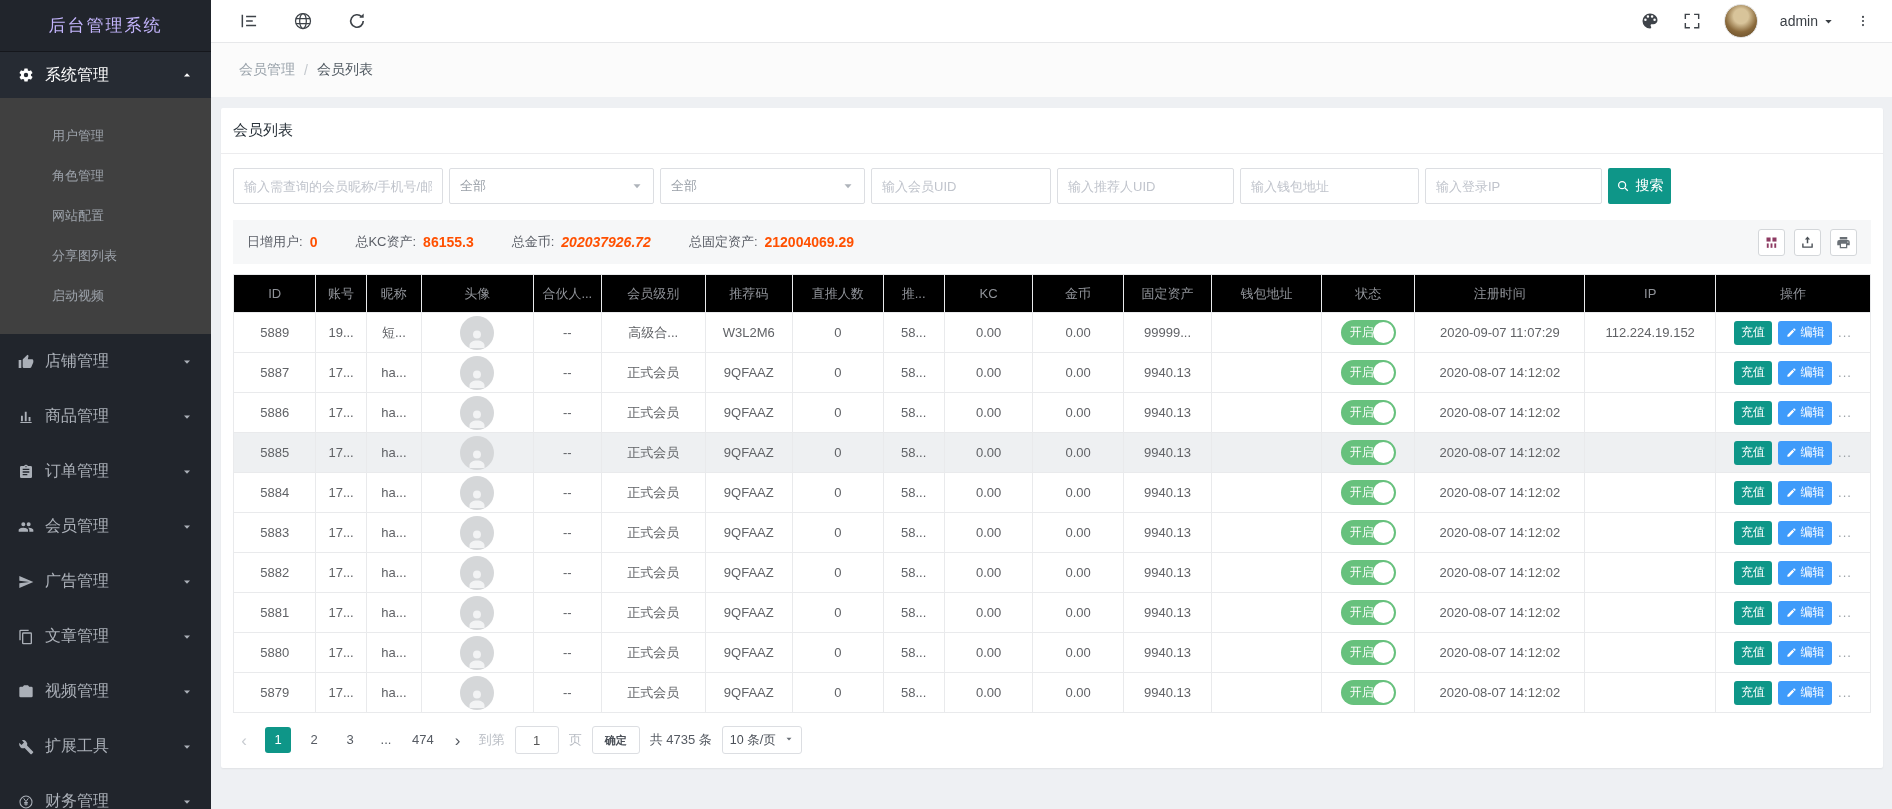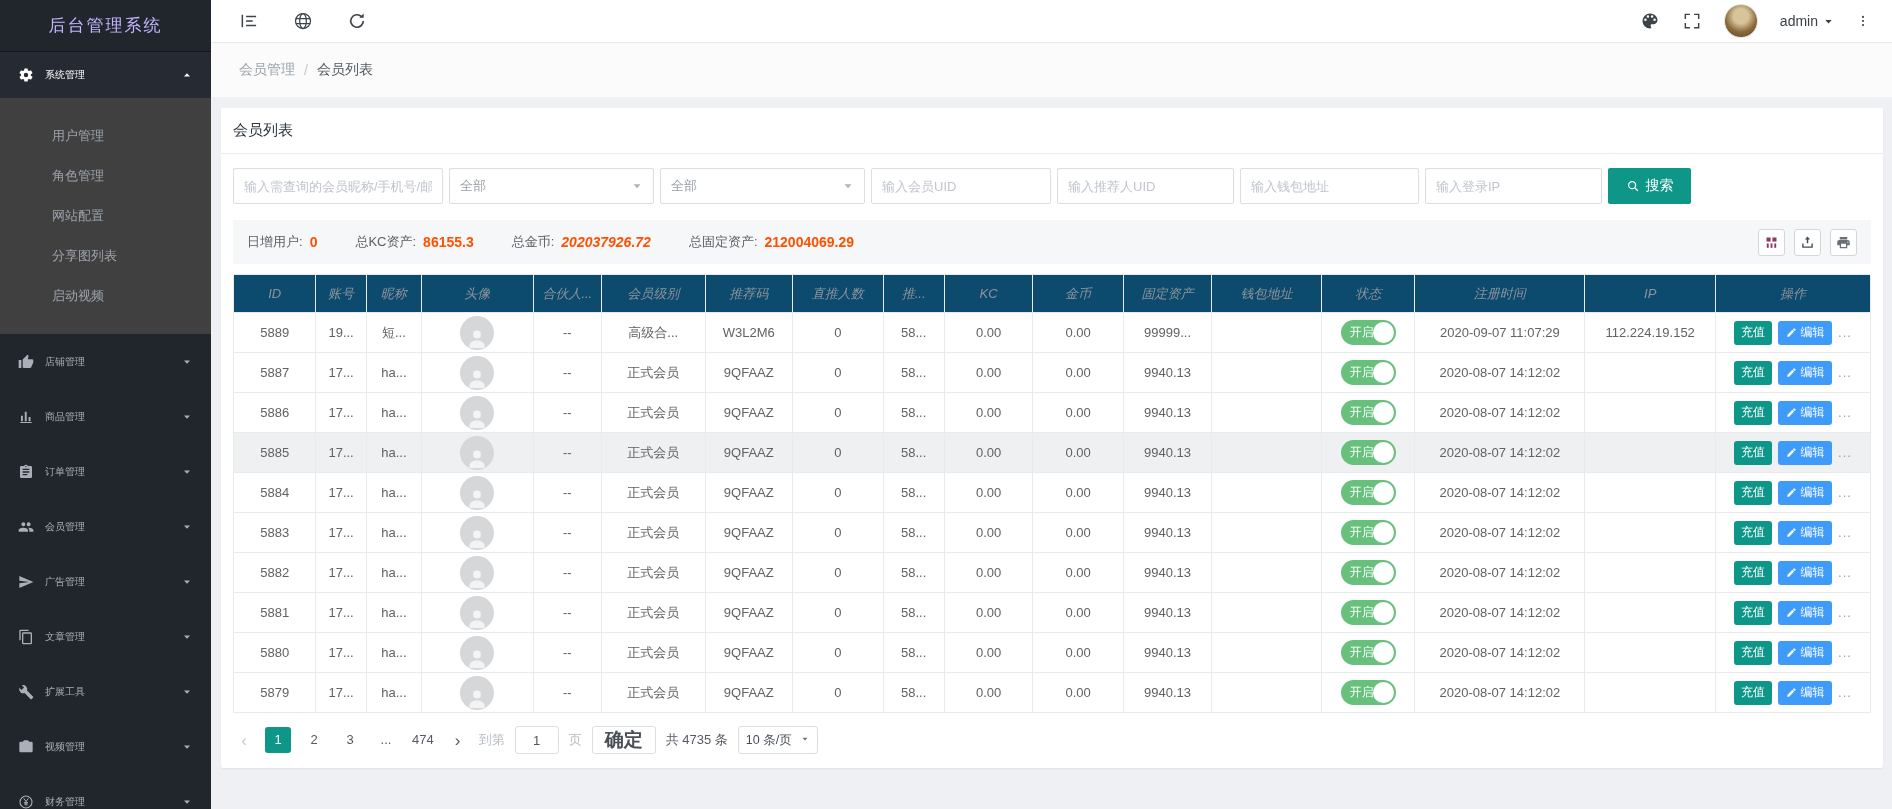--- a/index.html
+++ b/index.html
@@ -4,21 +4,21 @@
 <style>
   * { margin:0; padding:0; box-sizing:border-box; }
   html,body { background:#e9ebee; }
   body { font-family:"Liberation Sans","DejaVu Sans",sans-serif; }
   .app { width:1892px; height:809px; display:flex; overflow:hidden; background:#eef0f3; position:relative; }
 
   
   .sidebar { width:211px; flex-shrink:0; background:#21252c; display:flex; flex-direction:column; overflow:hidden; }
   .sidebar-title { height:52px; line-height:52px; text-align:center; color:#c4b5fd; font-size:17px; letter-spacing:2px; border-bottom:1px solid #15171c; flex-shrink:0; }
   .menu { flex:1; overflow:hidden; }
-  .menu-parent { height:46px; display:flex; align-items:center; padding:0 18px; gap:11px; font-size:10px; color:#abb0b8; cursor:pointer; }
+  .menu-parent { height:46px; display:flex; align-items:center; padding:0 18px; gap:11px; font-size:16px; color:#abb0b8; cursor:pointer; }
   .menu-parent.tall { height:55px; }
   .menu-parent.active { color:#ffffff; background:#262b33; }
   .menu-parent .mp-icon { width:16px; height:16px; flex-shrink:0; display:inline-flex; }
   .menu-parent .mp-icon svg { width:16px; height:16px; }
   .menu-parent .caret { margin-left:auto; display:inline-flex; }
   .menu-parent .caret svg { width:12px; height:12px; }
   .submenu { background:#404040; padding:18px 0; }
   .submenu-item { height:40px; line-height:40px; padding-left:52px; font-size:13px; color:#9da3ab; cursor:pointer; }
 
   
@@ -39,39 +39,39 @@
   .content { flex:1; overflow:hidden; padding:11px 9px 0 10px; }
   .card { background:#ffffff; border-radius:2px; box-shadow:0 1px 2px rgba(0,0,0,.06); }
   .card-title-row { padding:13px 12px; font-size:15px; color:#29323a; border-bottom:1px solid #ececee; }
 
   
   .filters { display:flex; align-items:center; gap:6px; padding:14px 12px 13px; }
   .f-input { height:36px; border:1px solid #dcdee2; border-radius:2px; padding:0 10px; font-size:13px; color:#555; background:#fff; font-family:inherit; }
   .f-input::placeholder { color:#c0c4cc; }
   .select-box { height:36px; border:1px solid #dcdee2; border-radius:2px; background:#fff; display:flex; align-items:center; justify-content:space-between; padding:0 10px; font-size:13px; color:#9aa0a8; cursor:pointer; }
   .select-box svg { width:12px; height:12px; color:#aeb3ba; }
-  .search-btn { height:36px; width:83px; border:none; border-radius:2px; background:#0e9688; color:#fff; font-size:14px; display:flex; align-items:center; justify-content:center; gap:6px; cursor:pointer; font-family:inherit; }
+  .search-btn { height:36px; width:63px; border:none; border-radius:2px; background:#0e9688; color:#fff; font-size:14px; display:flex; align-items:center; justify-content:center; gap:6px; cursor:pointer; font-family:inherit; }
   .search-btn svg { width:14px; height:14px; }
 
   
   .statbar { margin:3px 12px 0; height:44px; background:#f6f7f8; display:flex; align-items:center; padding:0 14px; gap:38px; }
   .stat { display:flex; align-items:center; gap:7px; font-size:13px; color:#5a5e66; }
   .stat b { font-size:14px; font-weight:700; }
   .statbar-tools { margin-left:auto; display:flex; gap:9px; }
   .tool-btn { width:27px; height:27px; border:1px solid #d4d7da; border-radius:3px; background:#fff; display:flex; align-items:center; justify-content:center; cursor:pointer; }
   .tool-btn svg { width:15px; height:15px; }
   .tool-btn.grid  svg { color:#8d3a62; }
   .tool-btn.exp   svg { color:#4a4f55; }
   .tool-btn.print svg { color:#6a7076; }
 
   
   .tbl-wrap { margin:10px 12px 0; }
   table { width:100%; border-collapse:collapse; table-layout:fixed; }
   th, td { border:1px solid #e9eaec; text-align:center; font-size:13px; overflow:hidden; white-space:nowrap; }
-  th { height:38px; background:#0c4a6e; color:#909399; font-weight:400;font-style:italic; }
+  th { height:38px; background:#000000; color:#909399; font-weight:400; }
   td { height:39px; color:#606266; }
   tr.hl td { background:#eef0f2; }
   .avatar-cell { width:34px; height:34px; border-radius:50%; background:#d5d7d9; margin:0 auto; display:flex; align-items:flex-end; justify-content:center; overflow:hidden; }
   .avatar-cell svg { width:24px; height:24px; color:#f2f3f4; }
   .toggle { width:55px; height:25px; border-radius:13px; background:#67c17d; display:inline-flex; align-items:center; padding-left:9px; color:#fff; font-size:12px; position:relative; cursor:pointer; vertical-align:middle; }
   .knob { position:absolute; right:2px; top:2px; width:21px; height:21px; border-radius:50%; background:#fff; }
   .act-cell { display:flex; align-items:center; justify-content:center; gap:6px; height:39px; }
   .btn-mini { height:24px; border:none; border-radius:3px; color:#fff; font-size:12px; cursor:pointer; display:inline-flex; align-items:center; justify-content:center; font-family:inherit; }
   .btn-recharge { width:38px; background:#0e9688; }
   .btn-edit { width:54px; background:#3f9bfa; gap:4px; }
@@ -79,21 +79,21 @@
   .more-dots { color:#9aa0a6; font-size:13px; letter-spacing:1px; }
 
   
   .pagination { display:flex; align-items:center; gap:10px; padding:13px 12px 14px; font-size:13px; color:#565b63; }
   .pg-chevron { width:22px; text-align:center; font-size:17px; cursor:pointer; line-height:1; }
   .pg-chevron.disabled { color:#c8ccd1; cursor:default; }
   .pg-num { min-width:26px; height:26px; line-height:26px; text-align:center; border-radius:3px; cursor:pointer; padding:0 3px; }
   .pg-num.active { background:#0e9688; color:#fff; cursor:default; }
   .pg-muted { color:#b9bdc4; }
   .goto-input { width:44px; height:28px; border:1px solid #dcdee2; border-radius:3px; text-align:center; font-size:13px; color:#555; font-family:inherit; }
-  .confirm-btn { height:28px; padding:0 12px; border:1px solid #dcdee2; border-radius:3px; background:#fff; font-size:19px; font-weight:700; color:#4a4f57; cursor:pointer; font-family:inherit; }
+  .confirm-btn { height:28px; padding:0 12px; border:1px solid #dcdee2; border-radius:3px; background:#fff; font-size:11px; font-weight:700; color:#4a4f57; cursor:pointer; font-family:inherit; }
   .size-select { width:80px; height:28px; border:1px solid #dcdee2; border-radius:3px; display:flex; align-items:center; justify-content:space-between; padding:4px 7px; font-size:12.5px; color:#4a4f57; cursor:pointer; }
   .size-select svg { width:10px; height:10px; color:#6a6f76; }
 </style>
 </head>
 <body>
 
 <div class="app">
 
   <aside class="sidebar">
     <div class="sidebar-title">后台管理系统</div>
@@ -198,38 +198,38 @@
           <span class="caret">
             <svg viewBox="0 0 24 24" fill="currentColor">
               <path d="M6 9l6 6.5L9 12l9-3z" opacity="0"></path>
               <path d="M6 9l6 6.5L18 9z"></path>
             </svg>
           </span>
         </div>
         <div class="menu-parent tall">
           <span class="mp-icon">
             <svg viewBox="0 0 24 24" fill="currentColor">
-              <path d="M22.7 19l-9.1-9.1a5.9 5.9 0 0 0-1.4-6.3A6 6 0 0 0 5.8 2L9 5.2 5.2 9 2 5.8a6 6 0 0 0 1.6 6.4 5.9 5.9 0 0 0 6.3 1.4l9.1 9.1c.4.4 1 .4 1.4 0l2.3-2.3c.4-.4.4-1 0-1.4z"></path>
-            </svg>
-          </span>
-          <span>扩展工具</span>
+              <path d="M12 15.2a3.2 3.2 0 1 0 0-6.4 3.2 3.2 0 0 0 0 6.4zM9 2L7.2 4H4a2 2 0 0 0-2 2v12a2 2 0 0 0 2 2h16a2 2 0 0 0 2-2V6a2 2 0 0 0-2-2h-3.2L15 2H9z"></path>
+            </svg>
+          </span>
+          <span>视频管理</span>
           <span class="caret">
             <svg viewBox="0 0 24 24" fill="currentColor">
               <path d="M6 9l6 6.5L9 12l9-3z" opacity="0"></path>
               <path d="M6 9l6 6.5L18 9z"></path>
             </svg>
           </span>
         </div>
         <div class="menu-parent tall">
           <span class="mp-icon">
             <svg viewBox="0 0 24 24" fill="currentColor">
-              <path d="M12 15.2a3.2 3.2 0 1 0 0-6.4 3.2 3.2 0 0 0 0 6.4zM9 2L7.2 4H4a2 2 0 0 0-2 2v12a2 2 0 0 0 2 2h16a2 2 0 0 0 2-2V6a2 2 0 0 0-2-2h-3.2L15 2H9z"></path>
-            </svg>
-          </span>
-          <span>视频管理</span>
+              <path d="M22.7 19l-9.1-9.1a5.9 5.9 0 0 0-1.4-6.3A6 6 0 0 0 5.8 2L9 5.2 5.2 9 2 5.8a6 6 0 0 0 1.6 6.4 5.9 5.9 0 0 0 6.3 1.4l9.1 9.1c.4.4 1 .4 1.4 0l2.3-2.3c.4-.4.4-1 0-1.4z"></path>
+            </svg>
+          </span>
+          <span>扩展工具</span>
           <span class="caret">
             <svg viewBox="0 0 24 24" fill="currentColor">
               <path d="M6 9l6 6.5L9 12l9-3z" opacity="0"></path>
               <path d="M6 9l6 6.5L18 9z"></path>
             </svg>
           </span>
         </div>
         <div class="menu-parent tall">
           <span class="mp-icon">
             <svg viewBox="0 0 24 24">

